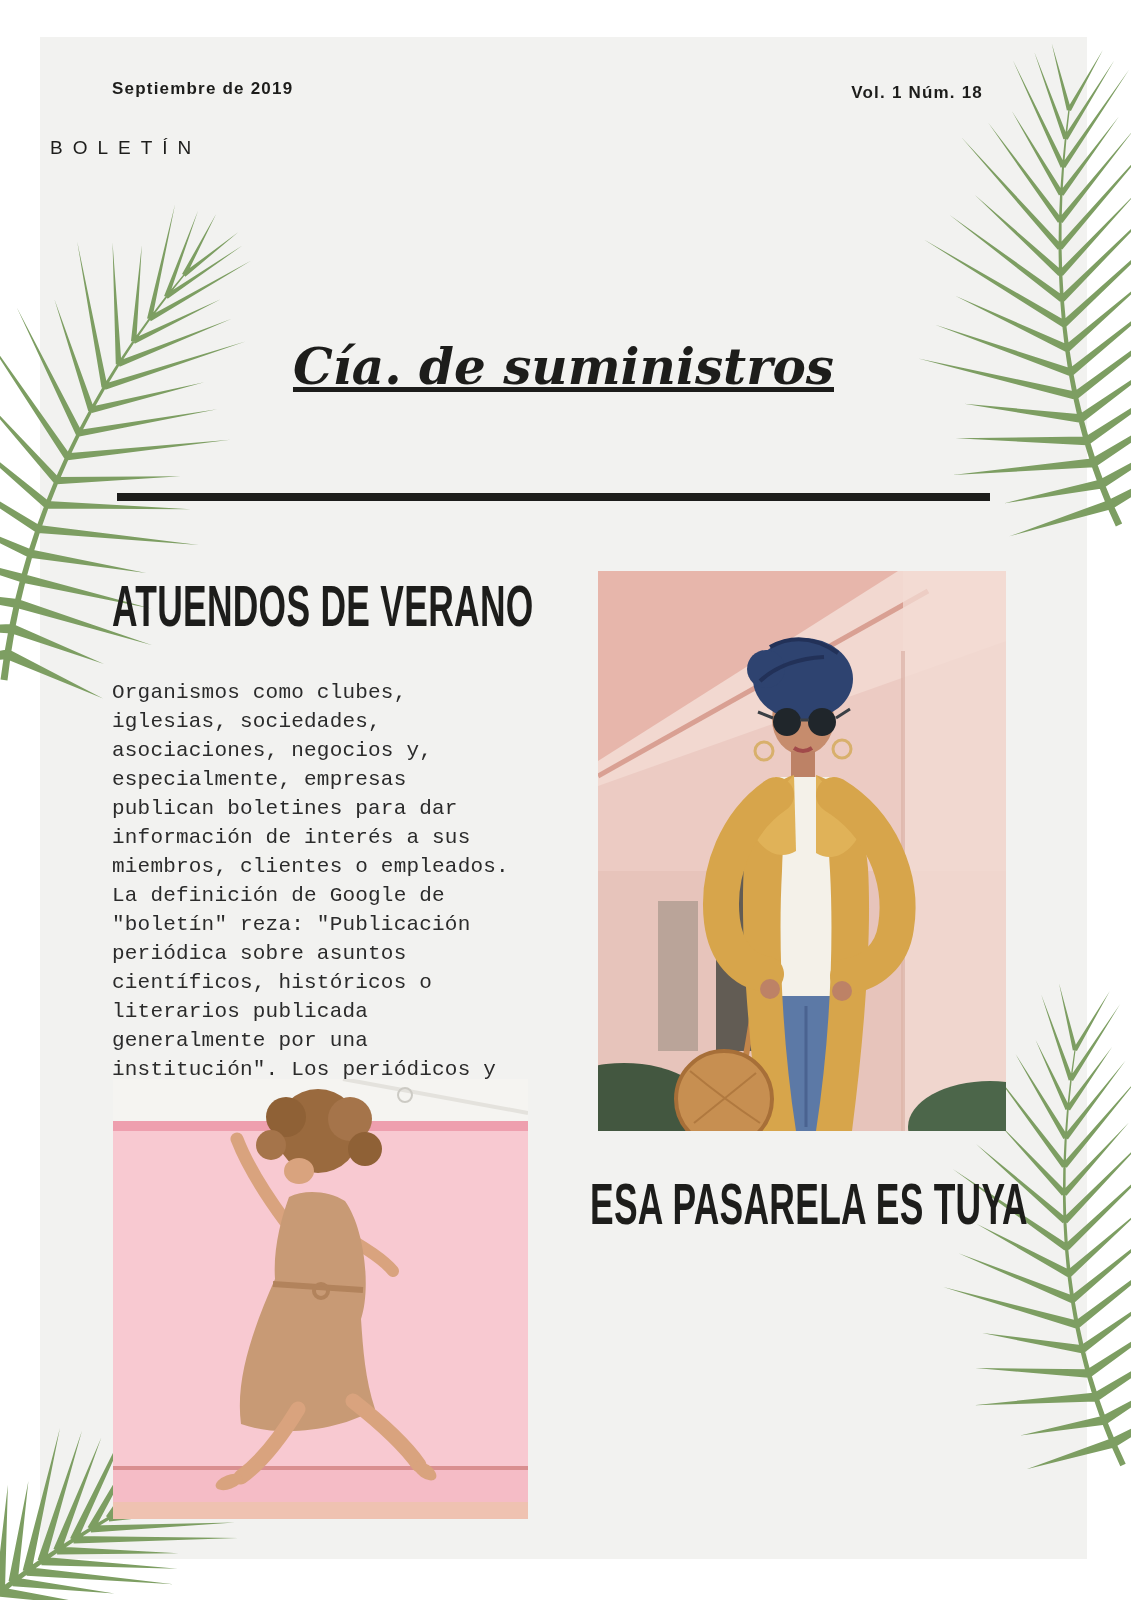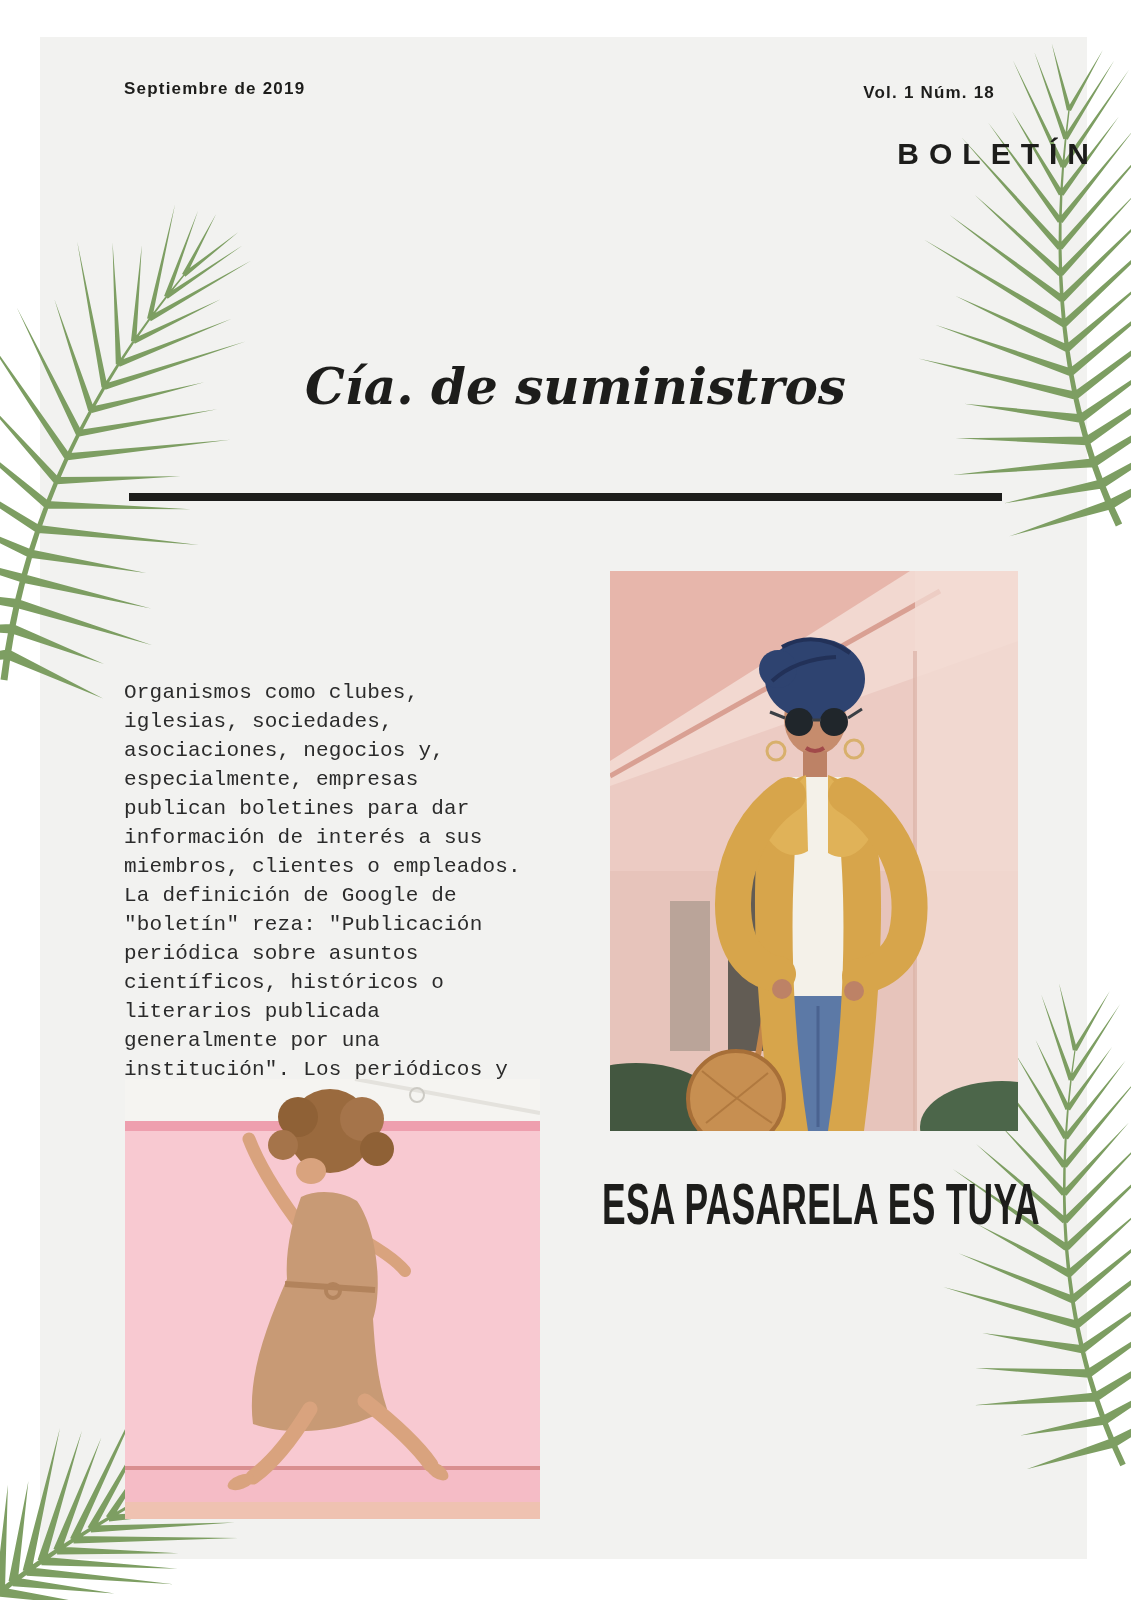--- a/index.html
+++ b/index.html
@@ -1,36 +1,36 @@
 <!DOCTYPE html>
 <html style="--margin: #ffffff; --paper: #f2f2f0; --ink: #1d1d1b; --body_ink: #2b2b2b; --palm_green: #7d9e62; --street_pink: #eccbc3; --coat_mustard: #d7a54b; --turban_navy: #2e4370; --denim_blue: #5c79a6; --studio_pink: #f8c9d1; --dress_tan: #c89a75;"><head>
 <meta charset="utf-8">
 <style>
   html,body{margin:0;padding:0;background:#888;}
   .page{position:relative;width:1131px;height:1600px;margin:0 auto;
         background:var(--margin,#ffffff);overflow:hidden;
         font-family:"Liberation Sans",sans-serif;color:var(--ink,#1d1d1b);}
   .paper{position:absolute;left:40px;top:37px;width:1047px;height:1522px;
          background:var(--paper,#f2f2f0);z-index:1;}
-  .layer{position:absolute;left:40px;top:37px;width:1047px;height:1522px;z-index:3;margin-left:12px;}
+  .layer{position:absolute;left:40px;top:37px;width:1047px;height:1522px;z-index:3;}
 
   
   .date{position:absolute;left:72px;top:42px;font-size:17px;font-weight:bold;
         letter-spacing:1.2px;}
   .issue{position:absolute;right:104px;top:46px;font-size:17px;font-weight:bold;
         letter-spacing:1.2px;}
-  .kicker{position:absolute;left:0;top:100px;width:100%;text-align:right;
-        font-size:30px;font-weight:bold;letter-spacing:10px;text-indent:10px;}
+  .kicker{position:absolute;left:0;top:100px;width:100%;text-align:left;
+        font-size:19px;font-weight:normal;letter-spacing:10px;text-indent:10px;}
   .title-wrap{position:absolute;left:0;top:150px;width:100%;text-align:center;
         font-size:160px;font-weight:bold;line-height:1;white-space:nowrap;}
   .title-wrap .squeeze{display:inline-block;transform:scale(0.60,1.10);
         transform-origin:50% 50%;letter-spacing:2px;}
-  .subtitle{position:absolute;left:0;top:320px;width:100%;text-align:center;
+  .subtitle{position:absolute;left:0;top:300px;width:100%;text-align:center;
         font-family:"DejaVu Serif",serif;font-style:italic;font-weight:bold;
-        font-size:50px;}
+        font-size:50px;text-decoration:underline;}
   .rule{position:absolute;left:77px;top:456px;width:873px;height:8px;
         background:var(--ink,#141414);}
 
   
   .headline{position:absolute;font-size:58px;font-weight:bold;line-height:1;
         white-space:nowrap;}
   .headline .squeeze{display:inline-block;transform:scaleX(0.61);
         transform-origin:0 50%;letter-spacing:0.5px;}
   .headline.h-left{left:72px;top:540px;}
   .headline.h-right{left:550px;top:1138px;}
@@ -73,20 +73,23 @@
     </svg>
 
   <div class="layer">
 
     <div class="date">Septiembre de 2019</div>
     <div class="issue">Vol. 1 Núm. 18</div>
     <div class="kicker">BOLETÍN</div>
     <div class="subtitle">Cía. de suministros</div>
     <div class="rule"></div>
 
+    <div class="headline h-left">
+      <span class="squeeze">ATUENDOS DE VERANO</span>
+    </div>
     <div class="body-text b-left">Organismos como clubes, iglesias, sociedades, asociaciones, negocios y, especialmente, empresas publican boletines para dar información de interés a sus miembros, clientes o empleados. La definición de Google de "boletín" reza: "Publicación periódica sobre asuntos científicos, históricos o literarios publicada generalmente por una institución". Los periódicos y los folletos son tipos de boletines.</div>
 
     <div class="headline h-right">
       <span class="squeeze">ESA PASARELA ES TUYA</span>
     </div>
 
     <div class="photo street" aria-label="Mujer con turbante azul, gafas de sol y abrigo mostaza">
       <svg viewBox="0 0 408 560" preserveAspectRatio="none">
         <rect width="408" height="560" fill="#eccbc3"></rect>
         <rect y="300" width="408" height="260" fill="#e6c1b8" opacity="0.7"></rect>

